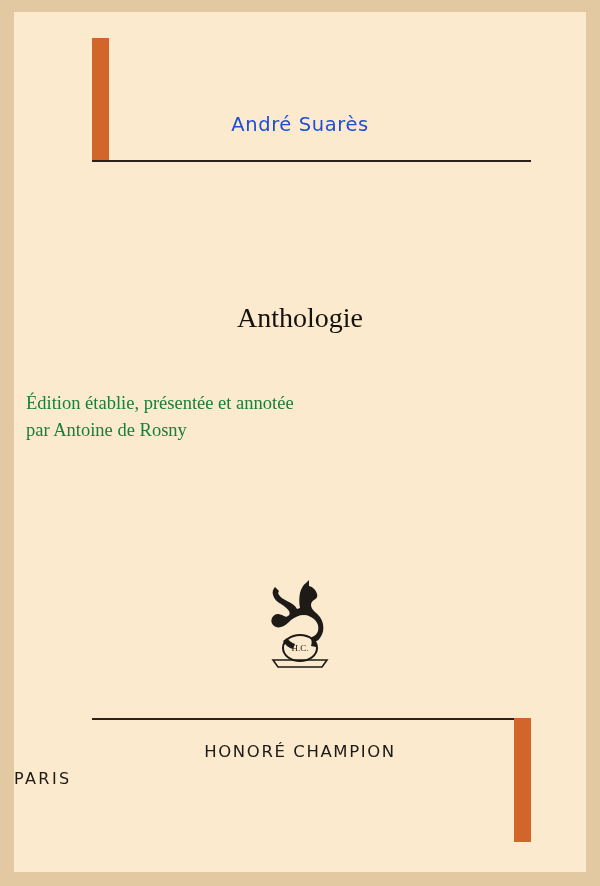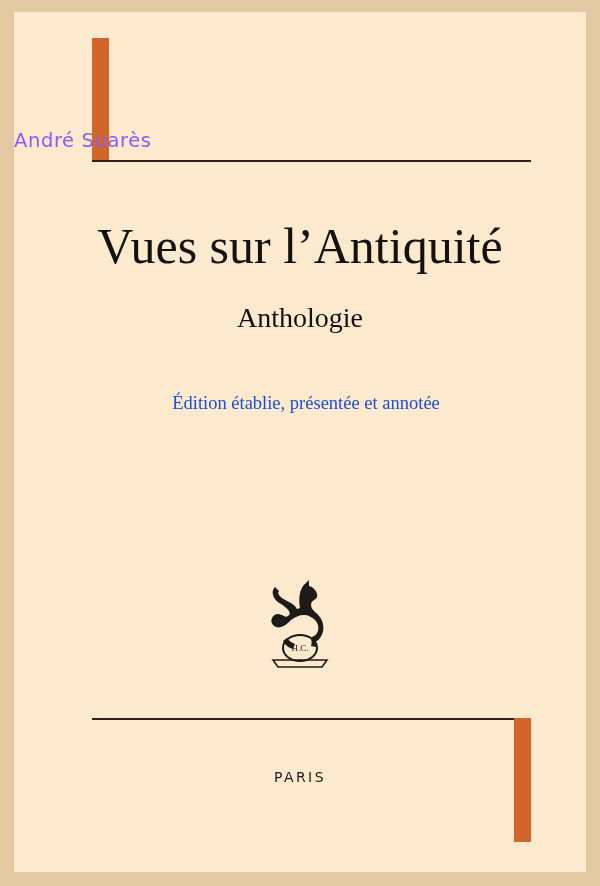--- a/index.html
+++ b/index.html
@@ -65,26 +65,26 @@
     right: 55px;
     top: 706px;
     width: 17px;
     height: 124px;
     background: #d2662a;
   }
 
   #author {
     position: absolute;
     left: 0; right: 0;
-    top: 117px;
-    text-align: left;
+    top: 101px;
+    text-align: center;
     font-family: "DejaVu Sans", sans-serif;
     font-size: 19.5px;
     letter-spacing: 0.6px;
-    color: #8b5cf6;
+    color: #1d4ed8;
   }
 
   #main-title {
     position: absolute;
     left: 0; right: 0;
     top: 206px;
     text-align: center;
     font-family: "Liberation Serif", serif;
     font-size: 50px;
     line-height: 1.12;
@@ -98,25 +98,24 @@
     text-align: center;
     font-family: "Liberation Serif", serif;
     font-size: 28px;
     color: #14110e;
   }
 
   #edition-note {
     position: absolute;
     left: 0; right: 0;
     top: 378px;
-    text-align: center;
     font-family: "Liberation Serif", serif;
     font-size: 18.5px;
     line-height: 1.45;
-    color: #1d4ed8;
+    color: #15803d;
     margin-left: 12px;
   }
 
   #publisher-logo {
     position: absolute;
     left: 50%;
     top: 568px;
     transform: translateX(-50%);
     width: 86px;
     height: 90px;
@@ -130,44 +129,43 @@
     font-family: "DejaVu Sans", sans-serif;
     font-size: 16.5px;
     letter-spacing: 1.6px;
     color: #1d1a17;
   }
 
   #publisher-city {
     position: absolute;
     left: 0; right: 0;
     top: 757px;
-    text-align: center;
     font-family: "DejaVu Sans", sans-serif;
-    font-size: 14px;
+    font-size: 16px;
     letter-spacing: 2.4px;
     color: #1d1a17;
   }
 </style>
 </head>
 <body>
 
 <div id="book-cover">
   <div id="cover-page">
 
     <div id="top-orange-tab"></div>
     <div id="top-rule"></div>
 
     <div id="author">André Suarès</div>
 
-    <div id="main-title">Vues sur l’Antiquité</div>
 
     <div id="subtitle">Anthologie</div>
 
     <div id="edition-note">
       <div>Édition établie, présentée et annotée</div>
+      <div>par Antoine de Rosny</div>
     </div>
 
     <div id="publisher-logo">
       <svg viewBox="0 0 86 90" width="86" height="90" aria-hidden="true">
 
         <g fill="#1d1a17">
           <path d="M52 6 c4 1 7 4 8 8 c1 3 -1 5 -3 6 c-2 1 -3 3 -3 5 c0 3 2 5 4 7 c4 3 7 7 8 12 c1 5 0 10 -3 14 c-2 3 -5 4 -8 4 l0 -5 c3 -1 5 -3 6 -6 c1 -4 0 -8 -3 -11 c-3 -3 -7 -5 -11 -5 c-5 0 -9 2 -13 5 c-3 3 -6 6 -10 7 c-3 1 -6 0 -8 -2 c-2 -2 -2 -5 -1 -7 c1 -2 3 -4 6 -4 c2 0 4 1 6 2 c1 1 3 1 4 0 c2 -1 2 -3 1 -5 c-2 -3 -5 -5 -8 -7 c-4 -2 -7 -5 -8 -9 c-1 -3 0 -6 2 -8 l4 4 c-1 1 -1 3 0 4 c2 3 5 4 8 6 c4 2 8 4 10 8 l3 -1 c-1 -5 -1 -10 0 -15 c1 -4 3 -8 6 -10 c1 -1 2 -2 3 -3 z"></path>
           <path d="M30 58 c2 3 5 5 8 6 l-2 5 c-4 -1 -8 -4 -10 -8 z"></path>
           <path d="M57 57 c2 3 3 7 2 10 l-5 -1 c1 -3 1 -6 -1 -8 z"></path>
         </g>
@@ -175,16 +173,17 @@
         <ellipse cx="43" cy="68" rx="17" ry="13" fill="none" stroke="#1d1a17" stroke-width="2"></ellipse>
         <text x="43" y="71" text-anchor="middle" font-family="Liberation Serif, serif" font-size="9" fill="#1d1a17">H.C.</text>
 
         <path d="M16 80 h54 l-5 7 h-44 z" fill="none" stroke="#1d1a17" stroke-width="1.6"></path>
       </svg>
     </div>
 
     <div id="bottom-rule"></div>
     <div id="bottom-orange-tab"></div>
 
+    <div id="publisher-name">HONORÉ CHAMPION</div>
     <div id="publisher-city">PARIS</div>
 
   </div>
 </div>
 
 </body></html>

